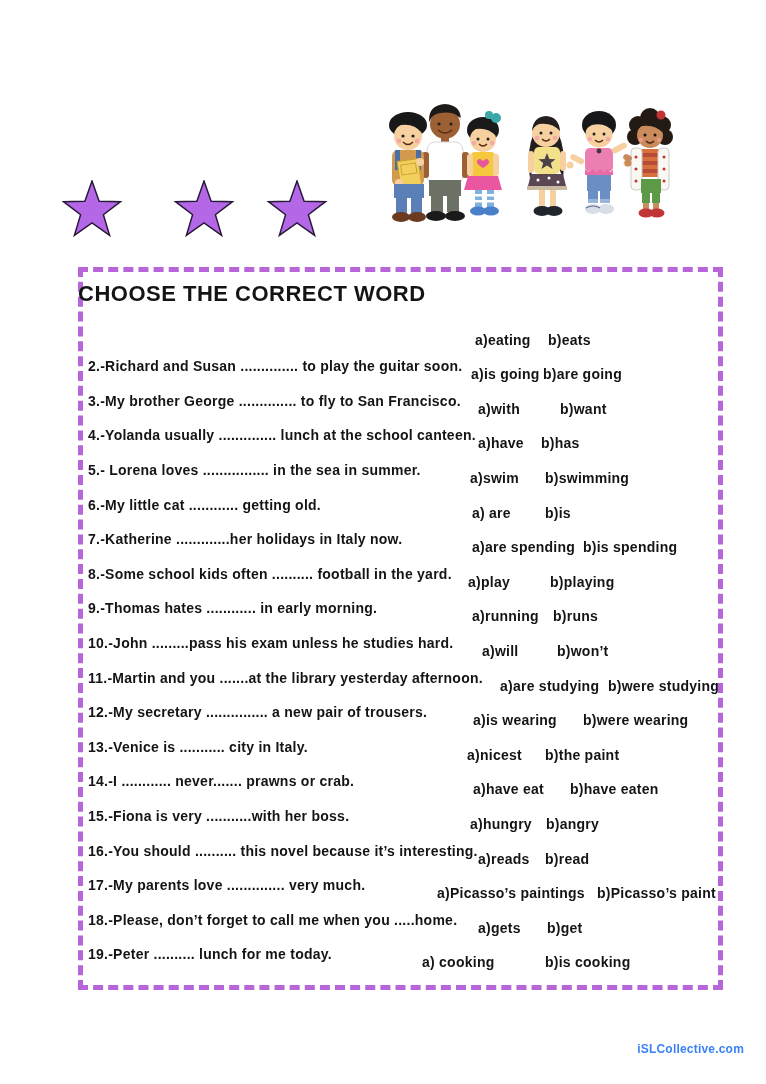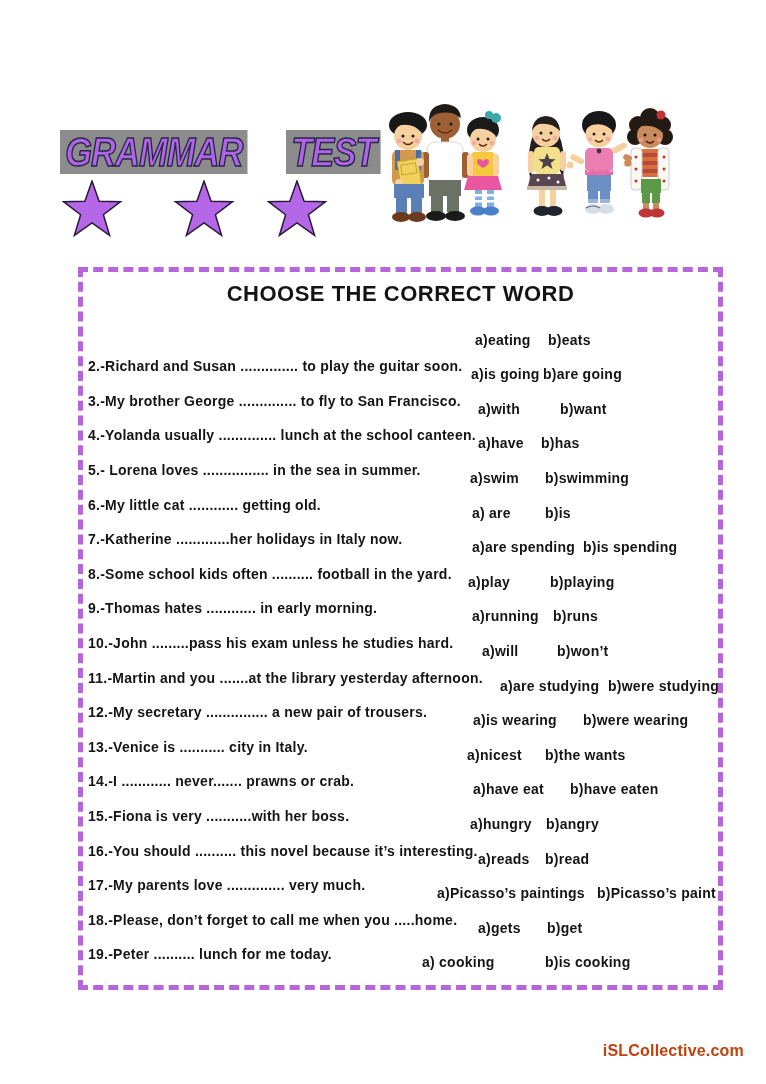--- a/index.html
+++ b/index.html
@@ -21,45 +21,42 @@
   .stars polygon{fill:#b468e8;stroke:#2a1a3a;stroke-width:1.5;}
   
   .clip1{position:absolute;left:378px;top:96px;}
   .clip2{position:absolute;left:518px;top:101px;}
   
   .sheet{
     position:absolute;left:78px;top:267px;width:645px;height:723px;
     border:5px dashed #b765d9;box-sizing:border-box;background:#fff;
   }
   .heading{
-    position:absolute;left:78px;top:281px;width:645px;text-align:center;
+    position:absolute;left:78px;top:281px;width:645px;
     font-size:22px;font-weight:700;letter-spacing:.5px;color:#141414;
   }
   
   .q{
     position:absolute;left:88px;width:640px;height:20px;
     font-size:14px;font-weight:600;letter-spacing:.25px;color:#141414;
     white-space:nowrap;
   }
   .q .stem{position:absolute;left:0;top:0;}
   .q .opt{position:absolute;top:0;margin-top:8px;}
   
   .watermark{
     position:absolute;right:22px;top:1042px;
-    font-size:16px;font-weight:600;color:#c2410c;letter-spacing:.2px;
+    font-size:12px;font-weight:600;color:#3b82f6;letter-spacing:.2px;
   }
 </style>
 </head>
 <body>
 
 <div class="page">
 
-  <div class="title-wrap">
-    <span class="title-word">GRAMMAR</span><span class="title-word">TEST</span>
-  </div>
 
   <svg class="stars" width="270" height="60" viewBox="0 0 270 60">
     <g transform="translate(0,1)">
       <polygon points="30,0 37.1,20.3 58.5,20.7 41.4,33.7 47.6,54.3 30,42 12.4,54.3 18.6,33.7 1.5,20.7 22.9,20.3"></polygon>
     </g>
     <g transform="translate(112,1)">
       <polygon points="30,0 37.1,20.3 58.5,20.7 41.4,33.7 47.6,54.3 30,42 12.4,54.3 18.6,33.7 1.5,20.7 22.9,20.3"></polygon>
     </g>
     <g transform="translate(205,1)">
       <polygon points="30,0 37.1,20.3 58.5,20.7 41.4,33.7 47.6,54.3 30,42 12.4,54.3 18.6,33.7 1.5,20.7 22.9,20.3"></polygon>
@@ -274,21 +271,21 @@
     <span class="opt" style="left:520px">b)were studying</span>
   </div>
   <div class="q" style="top:704px">
     <span class="stem">12.-My secretary ............... a new pair of trousers.</span>
     <span class="opt" style="left:385px">a)is wearing</span>
     <span class="opt" style="left:495px">b)were wearing</span>
   </div>
   <div class="q" style="top:739px">
     <span class="stem">13.-Venice is ........... city in Italy.</span>
     <span class="opt" style="left:379px">a)nicest</span>
-    <span class="opt" style="left:457px">b)the wants</span>
+    <span class="opt" style="left:457px">b)the paint</span>
   </div>
   <div class="q" style="top:773px">
     <span class="stem">14.-I ............ never....... prawns or crab.</span>
     <span class="opt" style="left:385px">a)have eat</span>
     <span class="opt" style="left:482px">b)have eaten</span>
   </div>
   <div class="q" style="top:808px">
     <span class="stem">15.-Fiona is very ...........with her boss.</span>
     <span class="opt" style="left:382px">a)hungry</span>
     <span class="opt" style="left:458px">b)angry</span>

